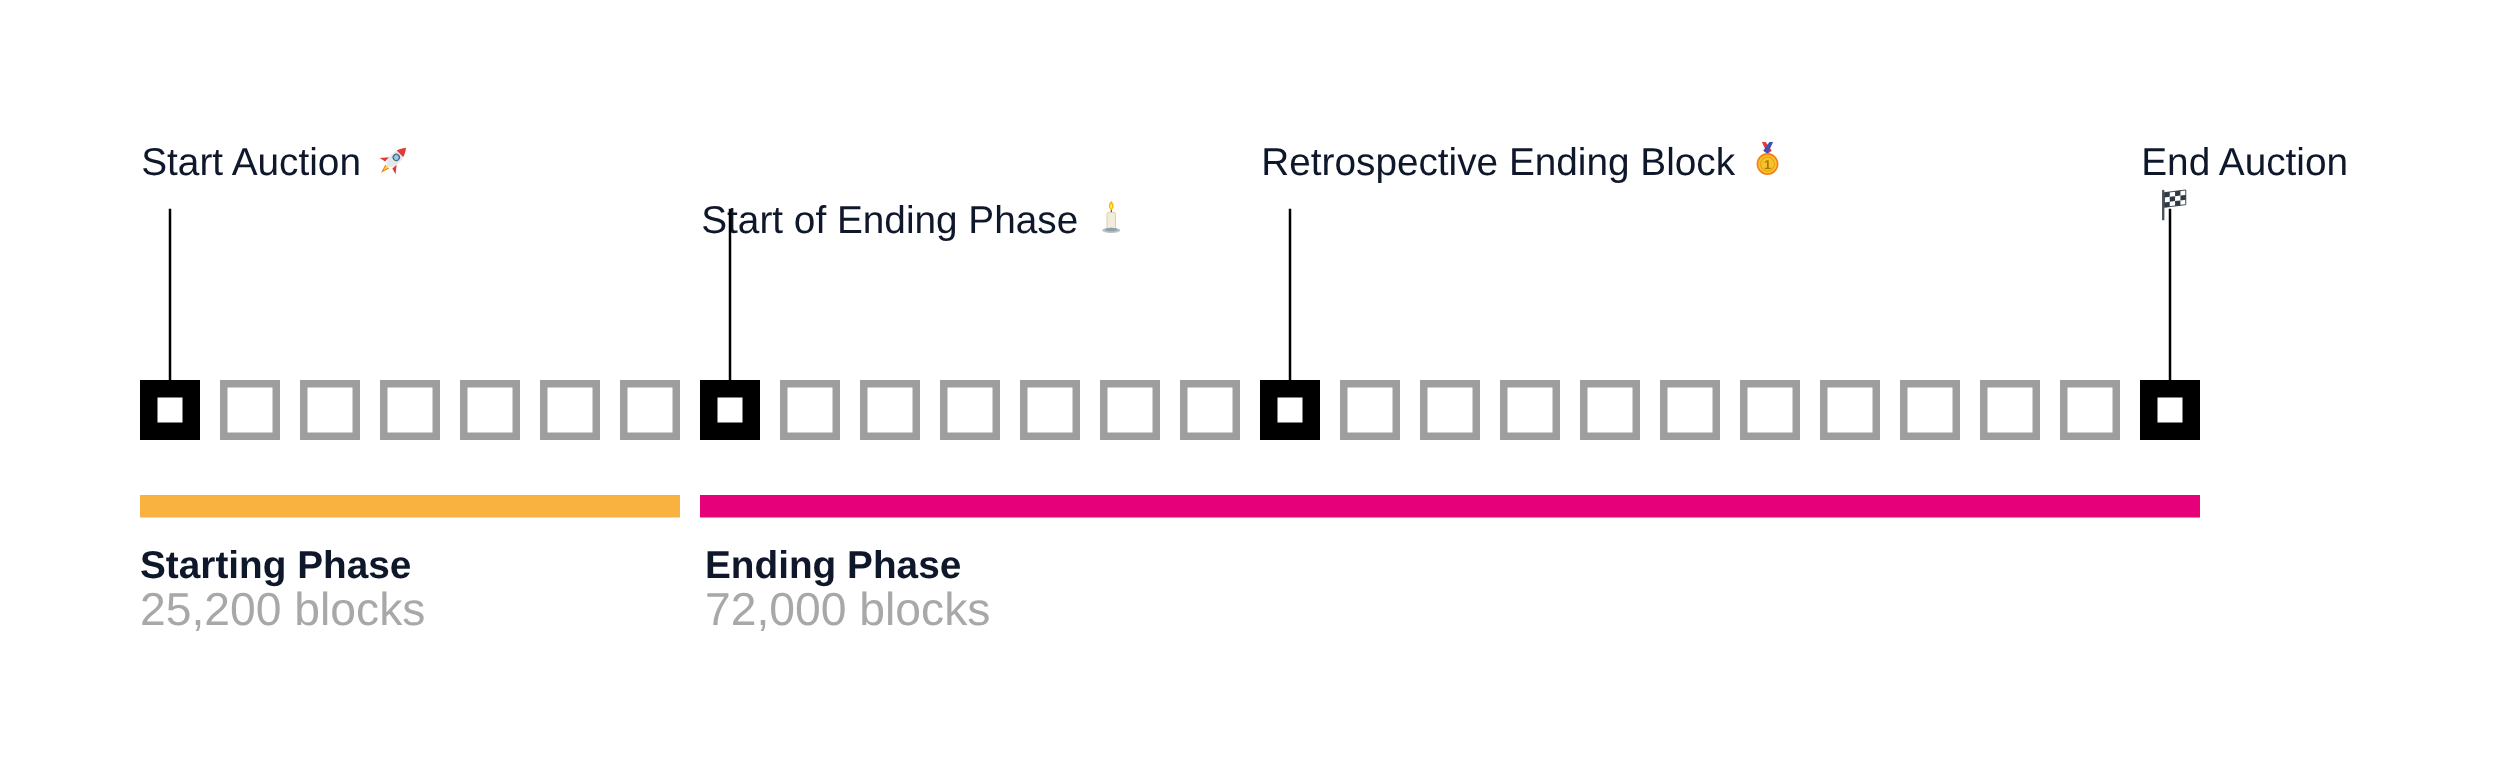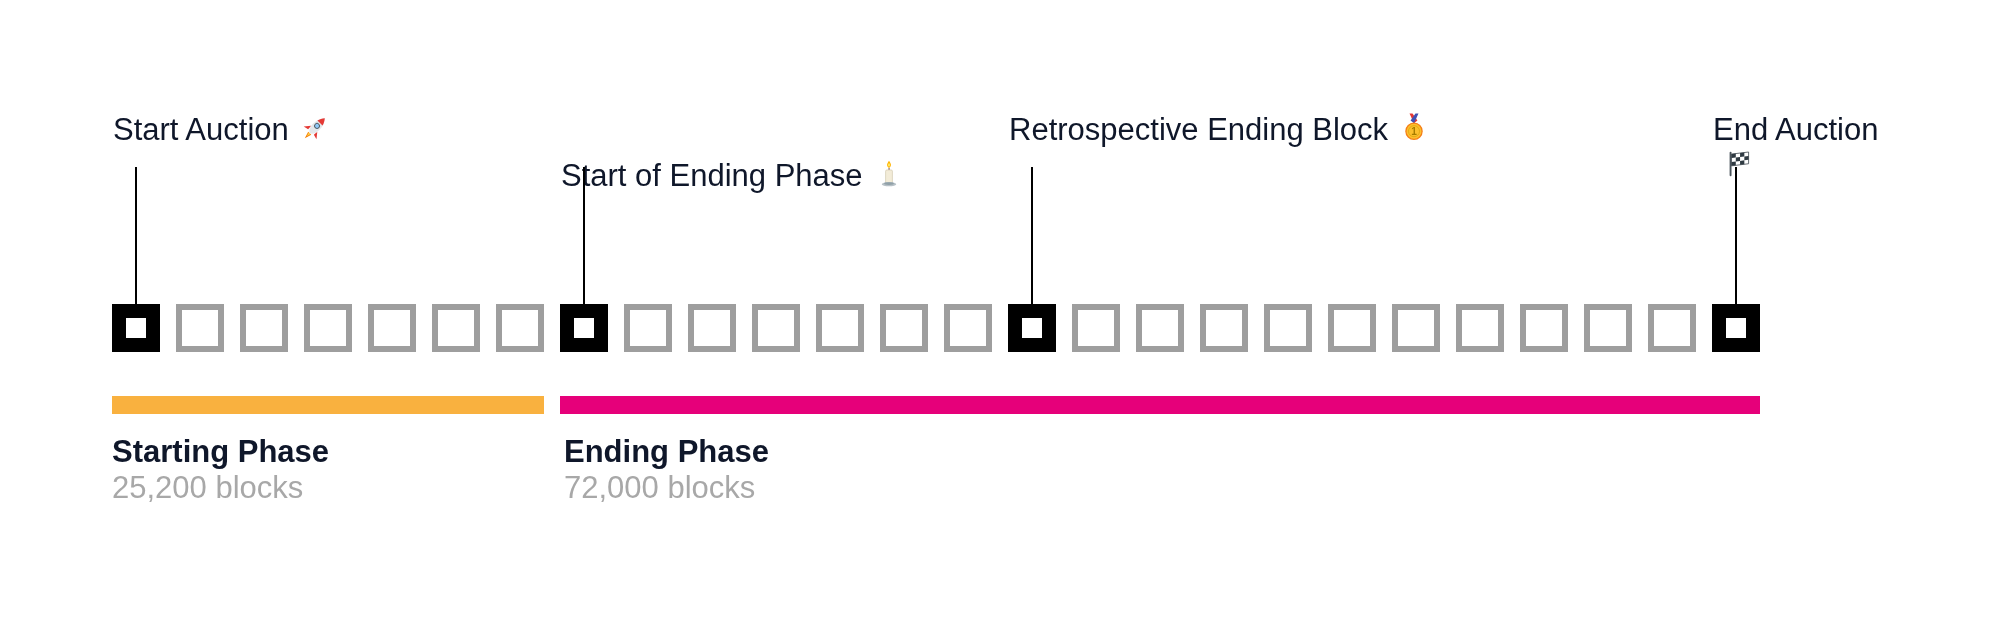--- a/index.html
+++ b/index.html
@@ -24,21 +24,21 @@
   }
   .block.marker {
     border:none; background:#000000; display:flex; align-items:center; justify-content:center;
   }
   .block.marker .hole { width:20px; height:20px; background:#ffffff; }
   
   .phase-bar { position:absolute; height:18px; }
   
   .phase-caption { position:absolute; white-space:nowrap; }
   .phase-caption .pname { font-size:31px; line-height:36px; font-weight:bold; color:#0f172a; }
-  .phase-caption .pcount { font-size:31px; line-height:36px; color:#a8a8a8; }
+  .phase-caption .pcount { font-size:37px; line-height:36px; color:#a8a8a8; }
 </style>
 </head>
 <body>
 
 <div class="canvas">
   <div id="markers-layer">
       <div class="marker-label" style="left: 113px;">
         <span class="txt">Start Auction</span>
         <span class="icon">
           <svg viewBox="0 0 30 30">

